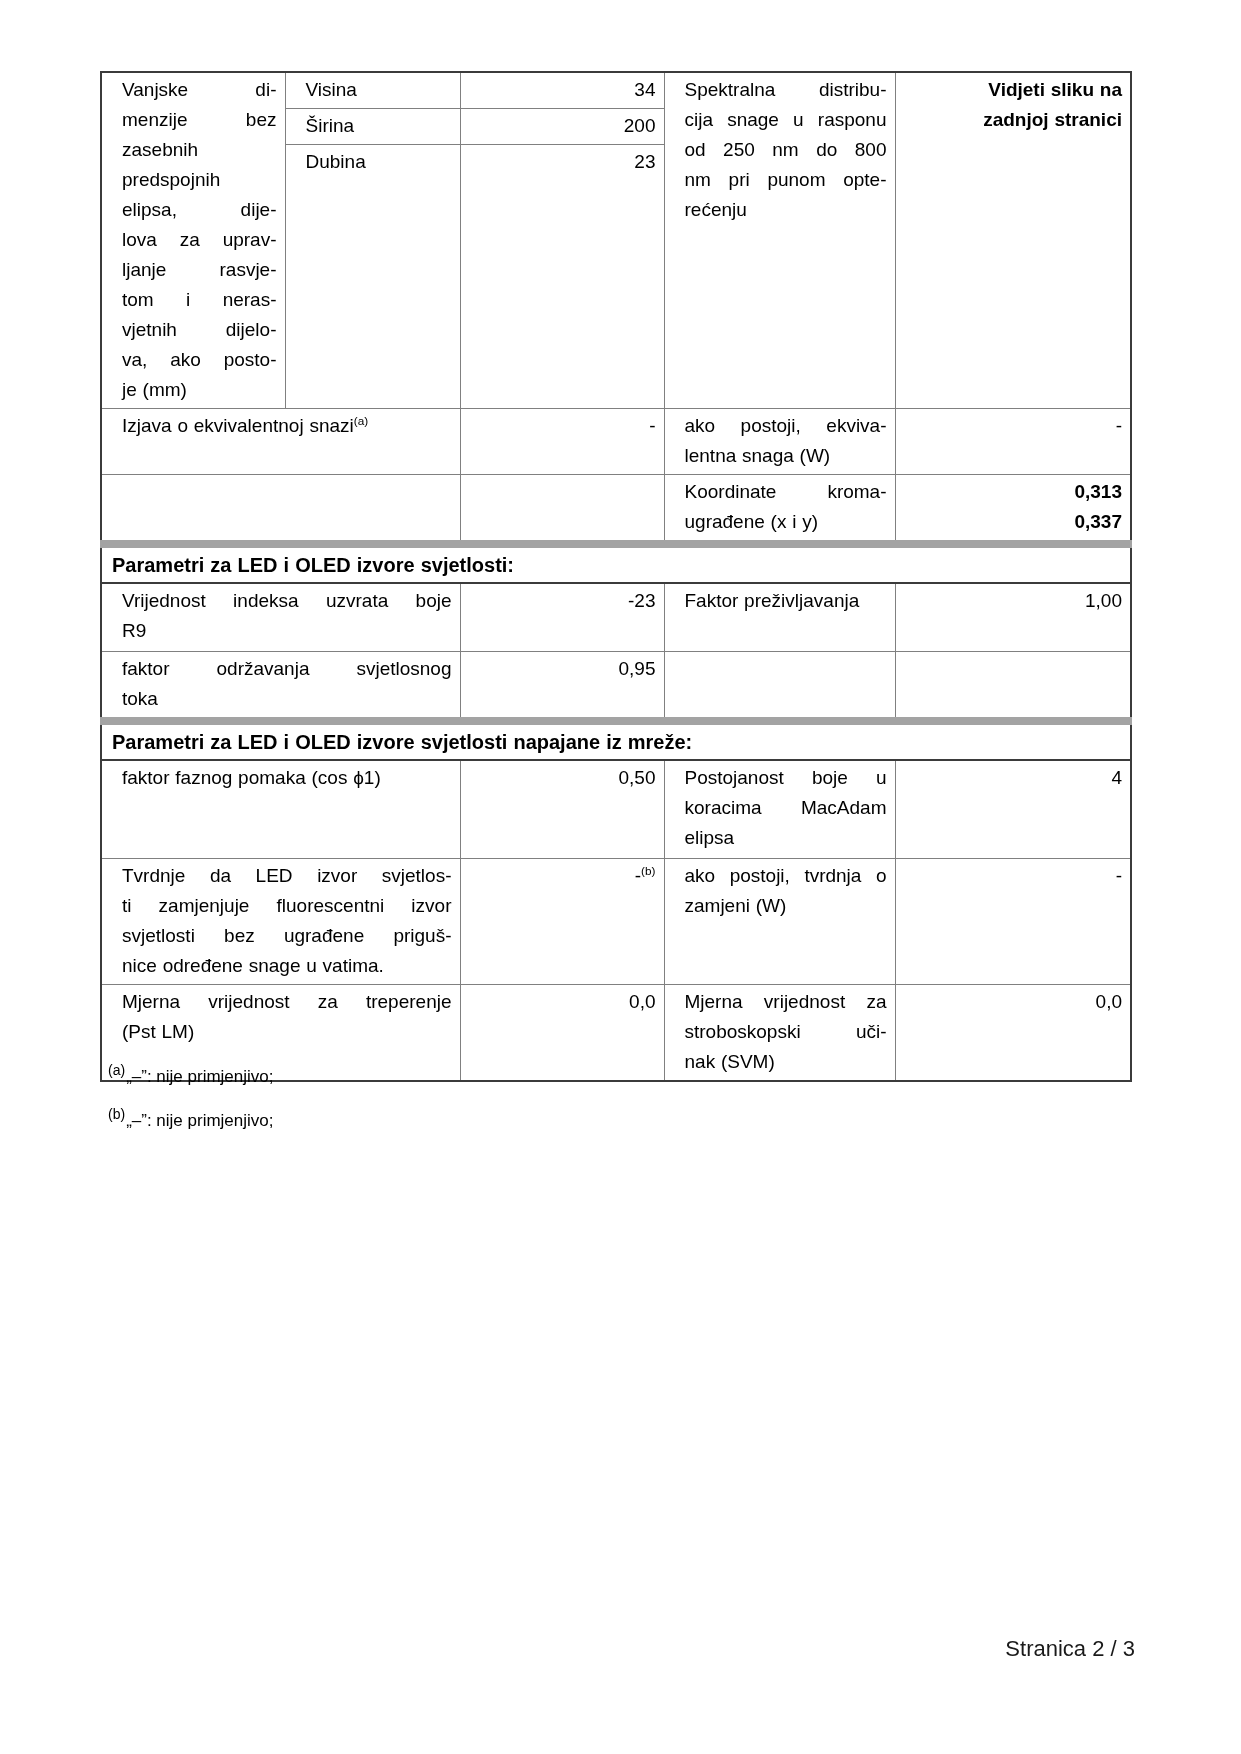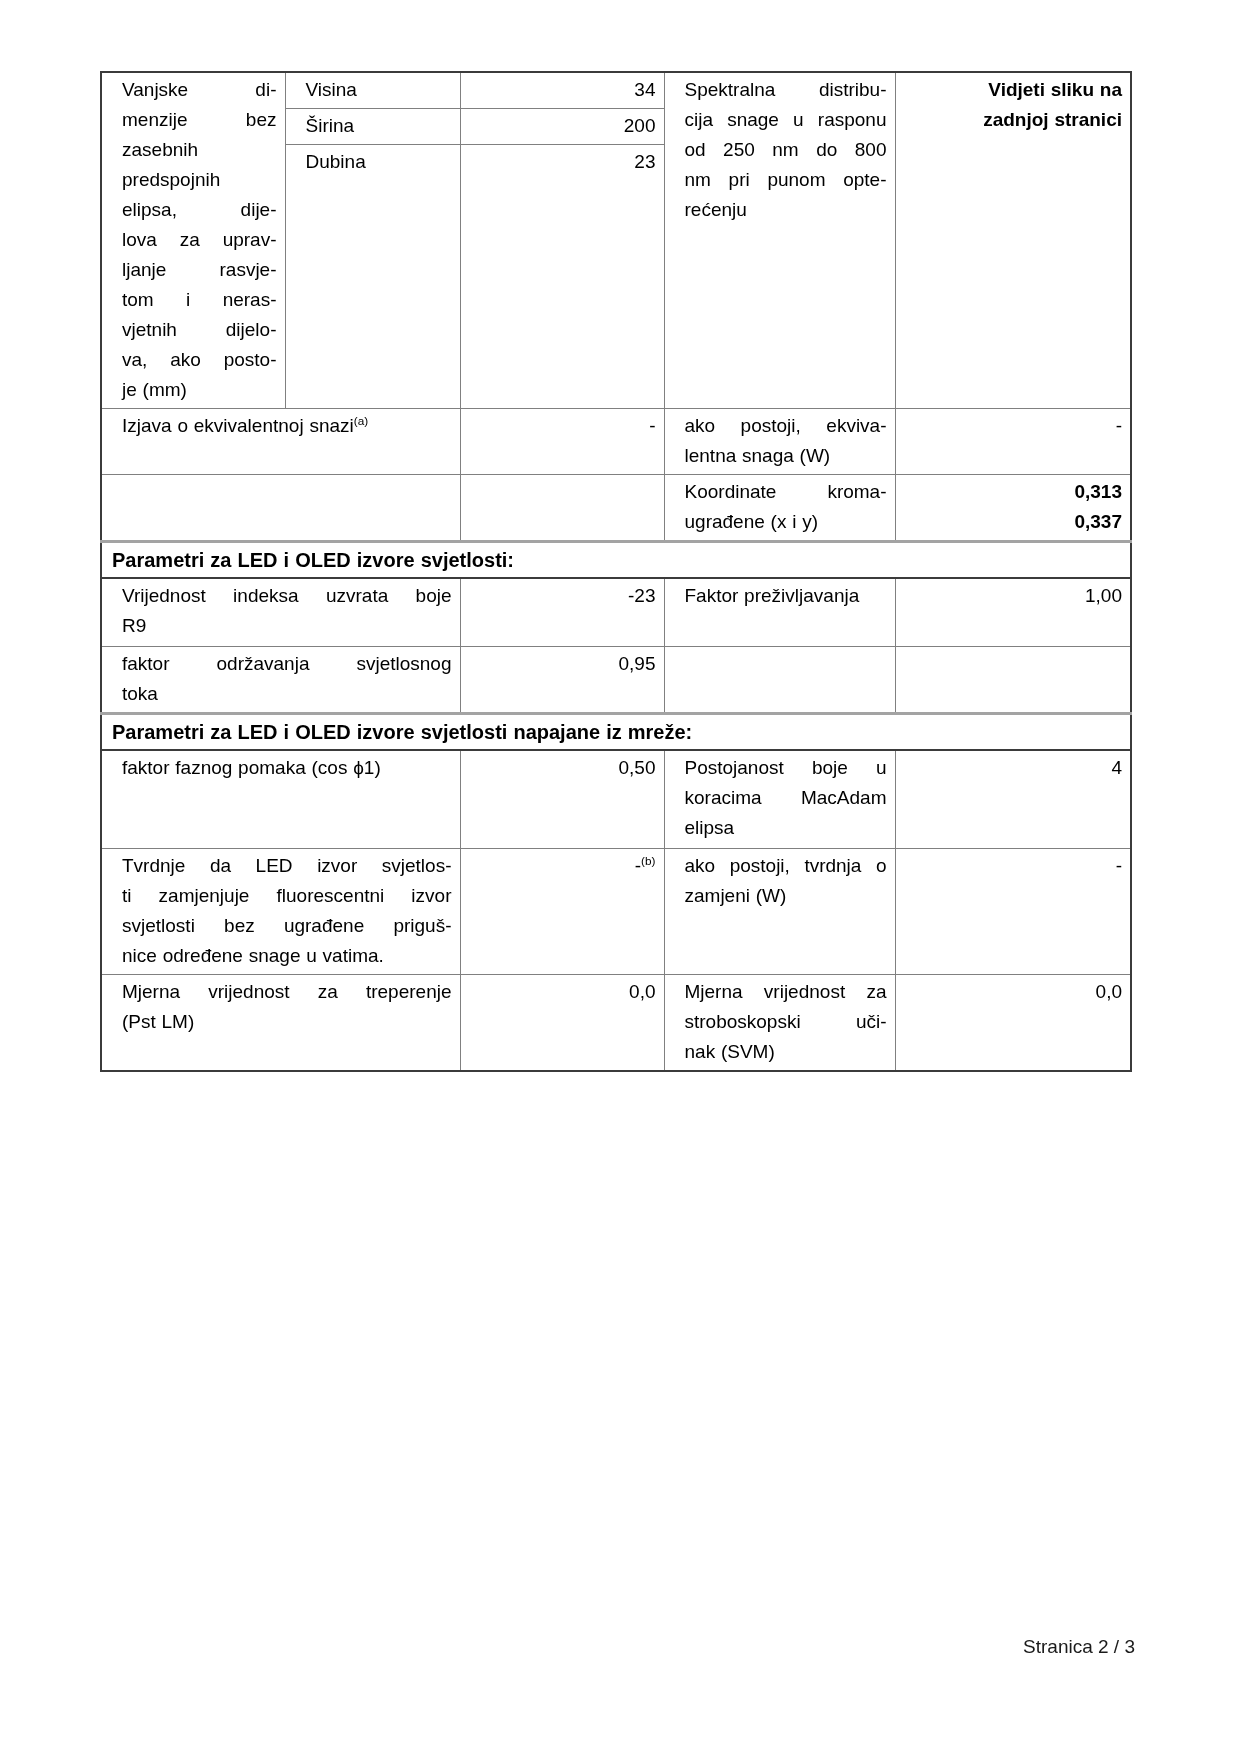--- a/index.html
+++ b/index.html
@@ -15,39 +15,39 @@
     border:2px solid #3b3b3b;
   }
   table.spec td {
     border:1px solid #808080;
     vertical-align:top;
     font-size:19px; line-height:30px;
     padding:2px 8px 3px 20px;
     word-spacing:0.5px;
   }
   tr.section td {
-    border-top:3px solid #a3a3a3;
+    border-top:8px solid #a3a3a3;
     border-bottom:2px solid #3b3b3b;
     font-weight:bold; font-size:20px;
     padding:2px 10px;
   }
   td.val { text-align:right; }
   td.pre { white-space:pre-line;font-weight:bold; }
   .lines div { text-align:justify; text-align-last:justify; }
   .lines div:last-child { text-align-last:left; }
   td sup { font-size:0.62em; vertical-align:super; line-height:0; }
   .footnotes {
     position:absolute; left:108px; top:1056px;
     font-size:17px; line-height:28px;
   }
   .fn { margin-bottom:9px; }
   .fn sup { font-size:14px; vertical-align:7px; margin-right:1px; }
   .page-footer {
     position:absolute; top:1636px; right:106px;
-    font-size:19px; color:#1a1a1a;
+    font-size:22px; color:#1a1a1a;
   }
 </style>
 </head>
 <body>
 
 <div class="page">
 
   <table class="spec">
     <colgroup>
       <col style="width:184px">
@@ -176,16 +176,20 @@
         <td class="lines">
             <div>Mjerna vrijednost za</div>
             <div>stroboskopski uči-</div>
             <div>nak (SVM)</div>
           </td>
         <td class="val">0,0</td>
       </tr>
     </tbody>
   </table>
 
+  <div class="footnotes">
+    <div class="fn"><sup>(a)</sup><span>„–”: nije primjenjivo;</span></div>
+    <div class="fn"><sup>(b)</sup><span>„–”: nije primjenjivo;</span></div>
+  </div>
 
   <div class="page-footer">Stranica 2 / 3</div>
 
 </div>
 
 </body></html>

